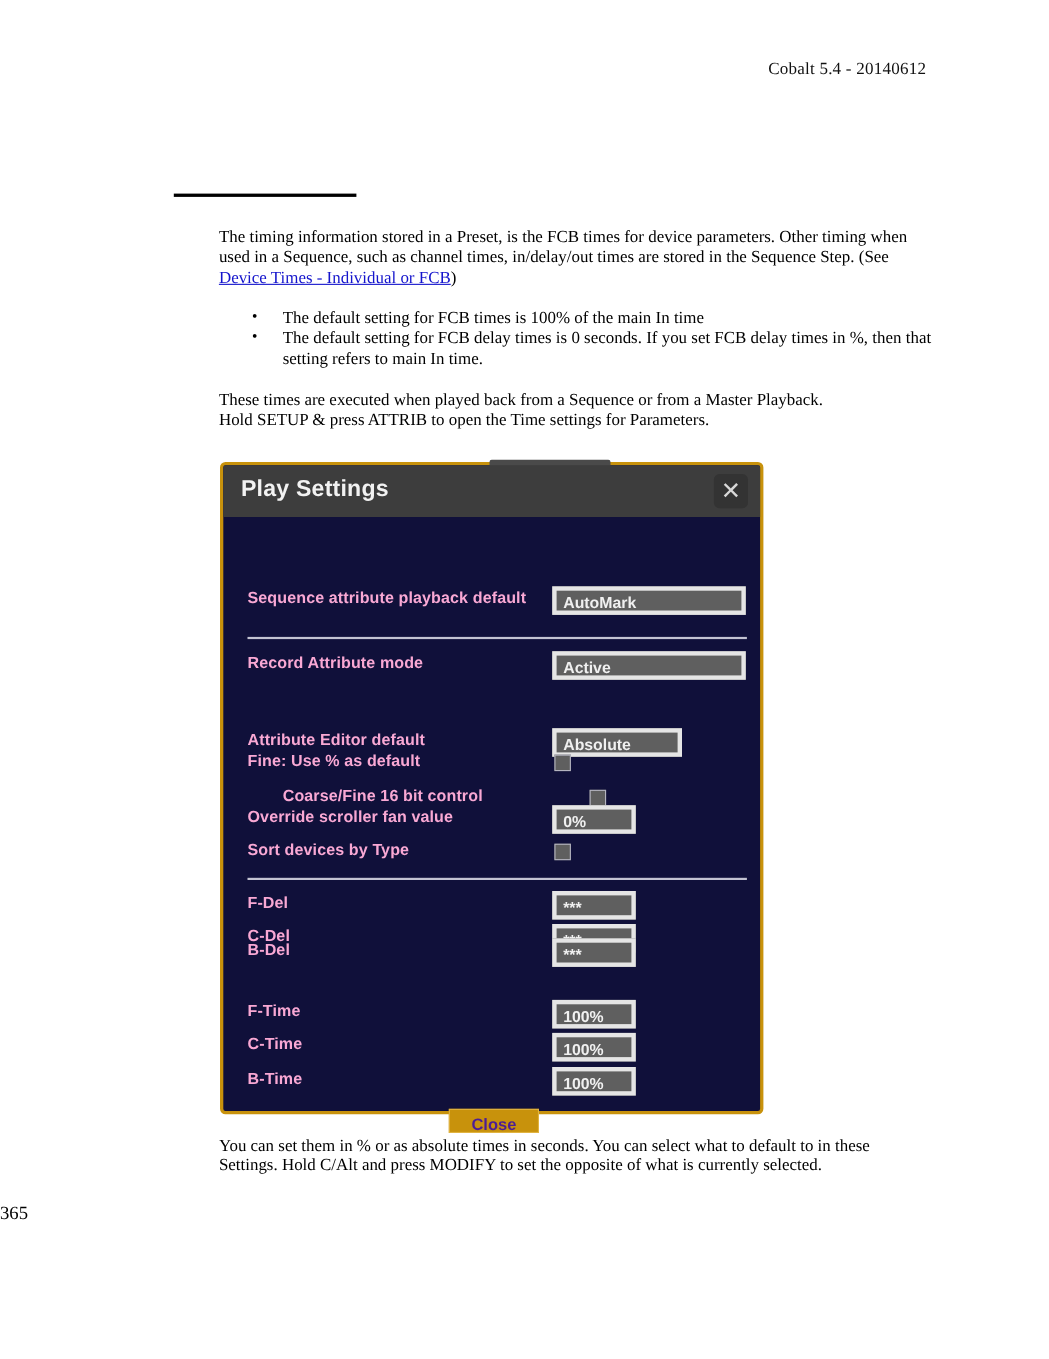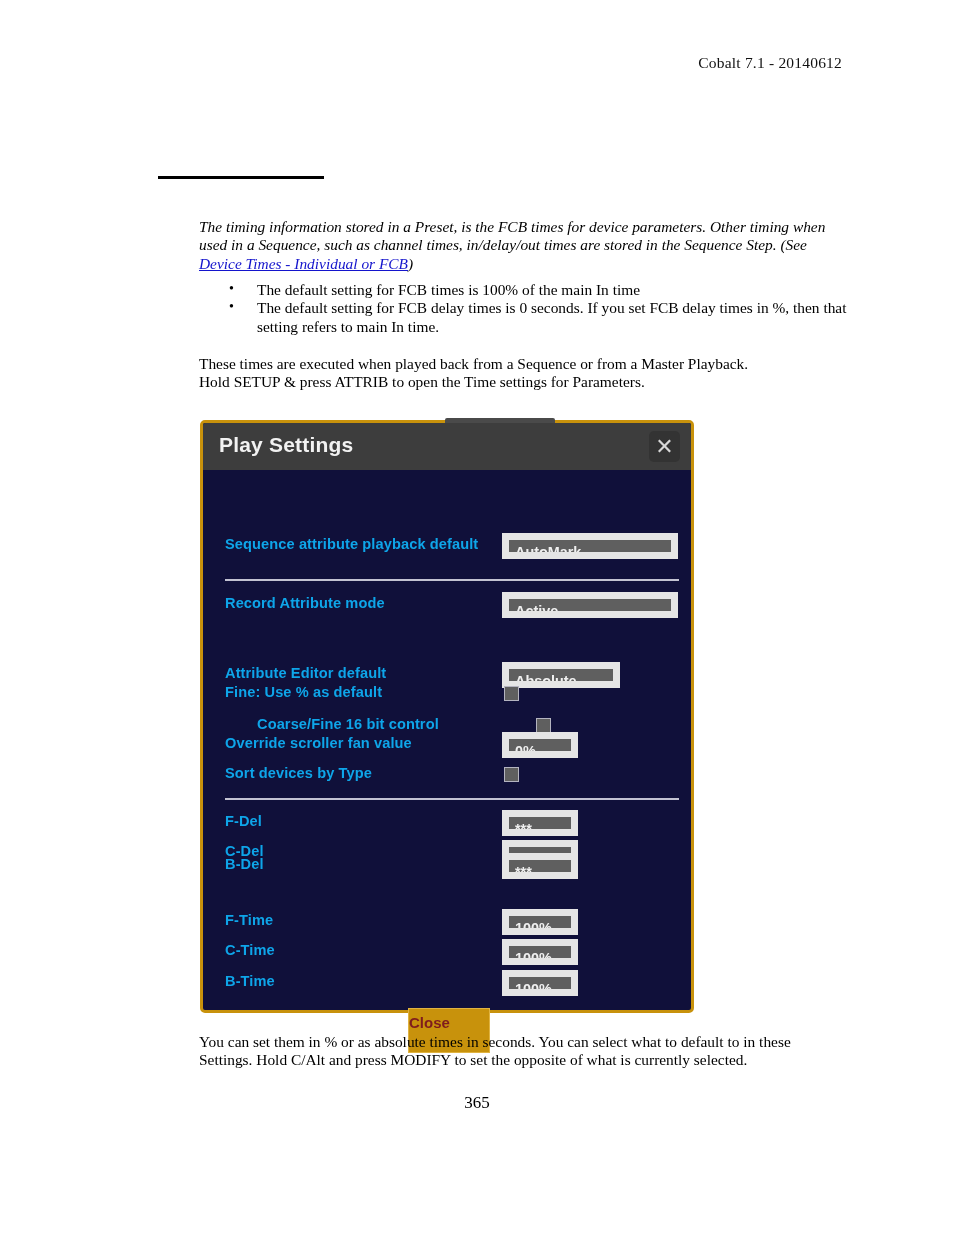--- a/index.html
+++ b/index.html
@@ -40,21 +40,21 @@
 
   
   .para {
     position: absolute;
     left: 199px;
     font-family: "Liberation Serif", serif;
     font-size: 15.4px;
     line-height: 18.4px;
     color: #000;
   }
-  .para-intro { top: 218px; width: 640px; font-style: italic; }
+  .para-intro { top: 207px; width: 640px; }
   .para-mid   { top: 355px; width: 640px; }
   .para-end   { top: 1033px; width: 640px; }
 
   .doclink {
     color: #1414cc;
     text-decoration: underline;
   }
 
   
   .bullets {
@@ -81,21 +81,21 @@
     top: -1px;
     font-size: 14px;
   }
 
   
   .page-number {
     position: absolute;
     left: 0;
     right: 0;
     top: 1093px;
-    text-align: center;
+    text-align: left;
     font-family: "Liberation Serif", serif;
     font-size: 17px;
   }
 
   
   .dialog {
     position: absolute;
     left: 200px;
     top: 420px;
     width: 494px;
@@ -160,30 +160,30 @@
     left: 22px;
     right: 14px;
     height: 26px;
   }
   .row-label {
     position: absolute;
     left: 0;
     top: 3px;
     font-size: 14.6px;
     font-weight: bold;
-    color: #0ea5e9;
+    color: #f9a8d4;
     letter-spacing: 0.1px;
     white-space: nowrap;
   }
   .field {
     position: absolute;
     box-sizing: border-box;
     height: 26px;
     background: #5f5f5f;
-    border: 7px solid #e5e5e5;
+    border: 4px solid #e5e5e5;
     color: #f0f0f0;
     font-size: 14.4px;
     font-weight: bold;
     line-height: 24px;
     padding-left: 6px;
     white-space: nowrap;
     overflow: hidden;
     cursor: pointer;
   }
   .checkbox {
@@ -202,36 +202,36 @@
     width: 454px;
     height: 2px;
     background: #c3c3d2;
   }
 
   .close-btn {
     position: absolute;
     left: 205px;
     top: 538px;
     width: 82px;
-    height: 45px;
+    height: 22px;
     box-sizing: border-box;
     background: #c8920c;
     border: 1px solid #e0b341;
-    color: #7f1d1d;
+    color: #4c1d95;
     font-size: 15px;
     font-weight: bold;
     line-height: 27px;
-    text-align: left;
+    text-align: center;
     cursor: pointer;
   }
 </style>
 </head>
 <body>
 
-<div class="doc-header">Cobalt 7.1 - 20140612</div>
+<div class="doc-header">Cobalt 5.4 - 20140612</div>
 
 <div class="heading-rule"></div>
 
 <div class="para para-intro"><span>The timing information stored in a Preset, is the FCB times for device parameters. Other timing when used in a Sequence, such as channel times, in/delay/out times are stored in the Sequence Step. (See </span><a class="doclink" href="#">Device Times - Individual or FCB</a><span>)</span></div>
 
 <ul class="bullets">
   <li>The default setting for FCB times is 100% of the main In time</li>
   <li>The default setting for FCB delay times is 0 seconds. If you set FCB delay times in %, then that setting refers to main In time.</li>
 </ul>
 

